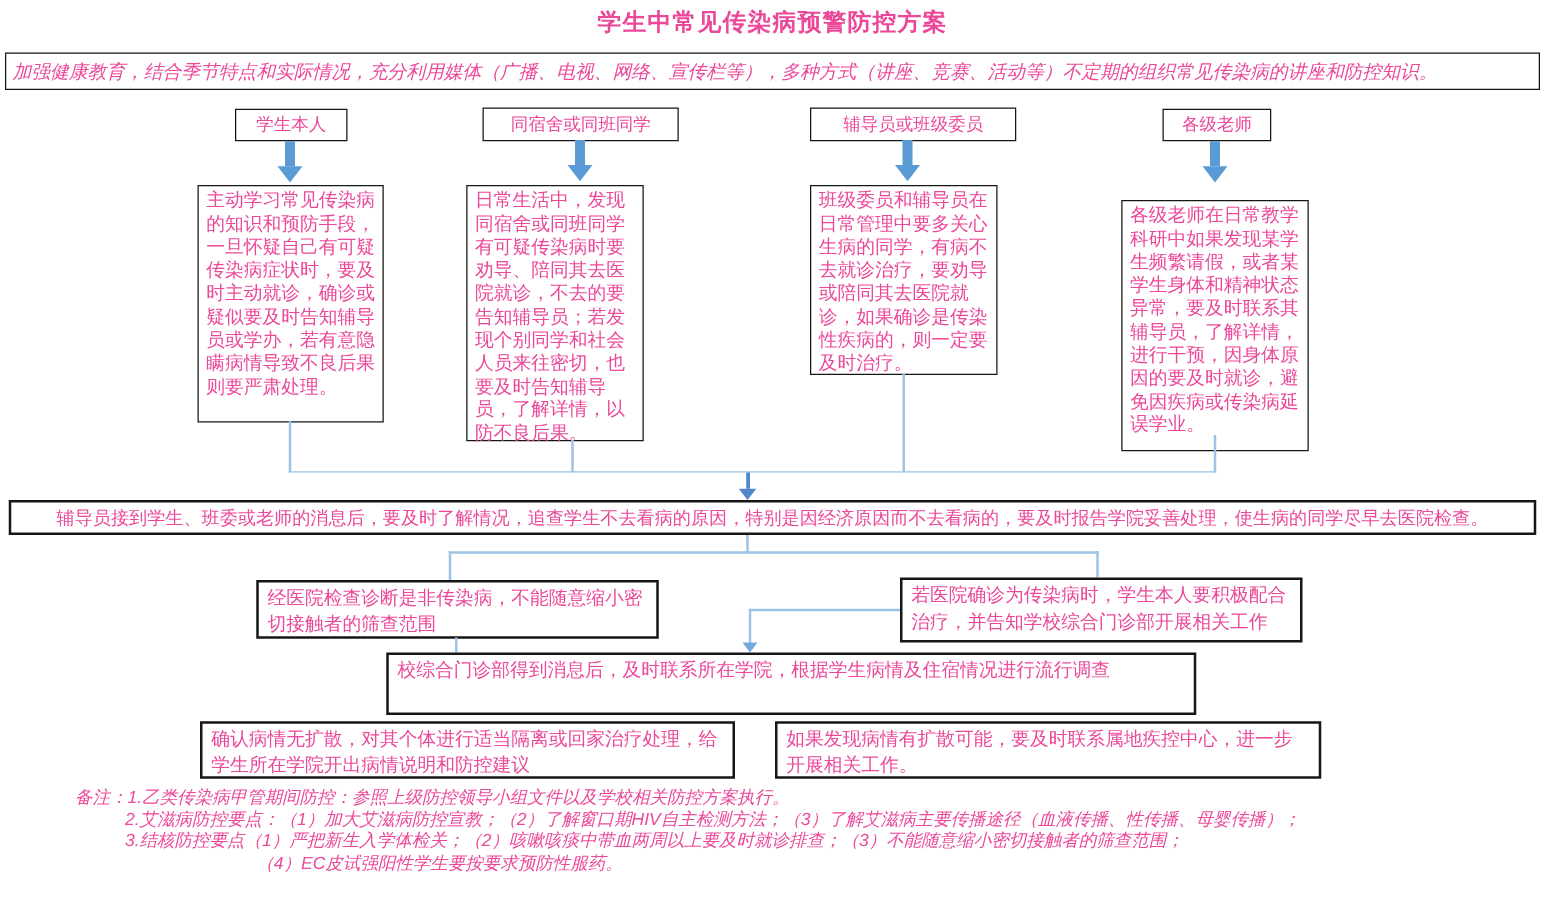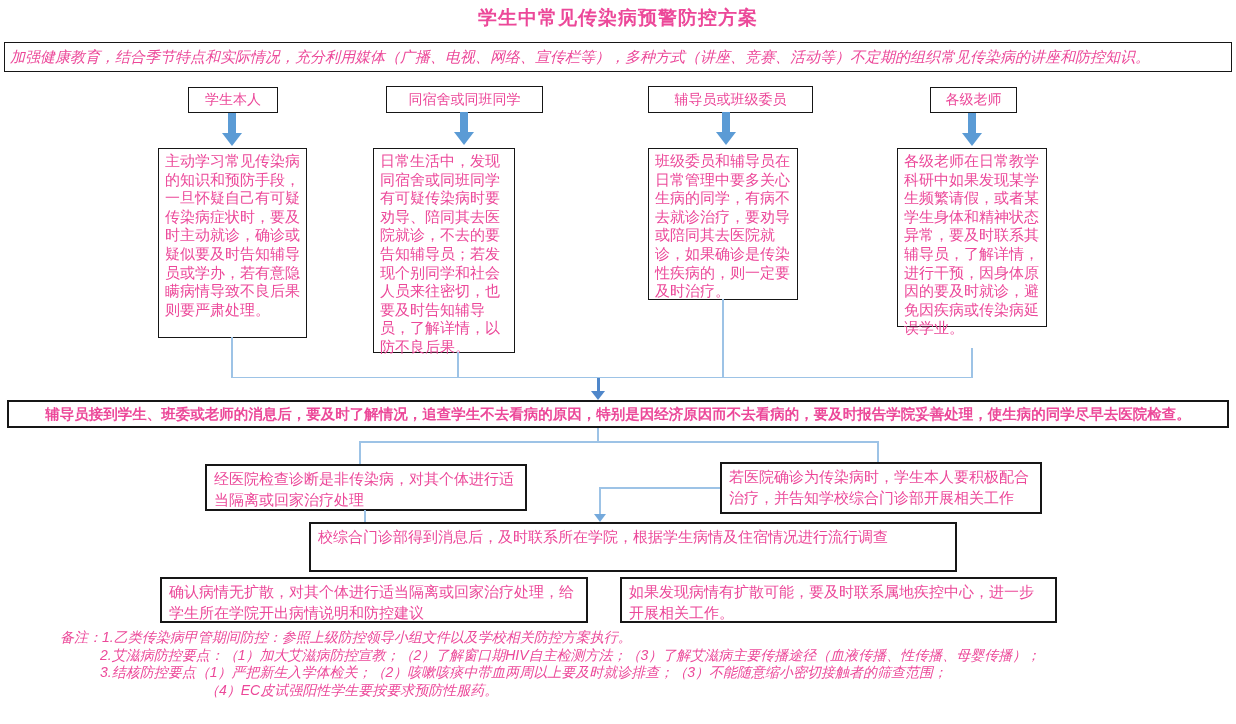--- a/index.html
+++ b/index.html
@@ -8,21 +8,21 @@
     font-family:"Liberation Sans","DejaVu Sans",sans-serif;color:#ec4899;overflow:hidden;
   }
   .title{position:absolute;left:0;top:5px;width:1236px;text-align:center;
          font-size:19px;font-weight:bold;letter-spacing:1px;}
   .box{position:absolute;box-sizing:border-box;background:#fff;border:1.6px solid #161616;}
   .banner{left:4px;top:42px;width:1228px;height:30px;border-width:1.4px;
           display:flex;align-items:center;padding:0 5px;font-size:15px;white-space:nowrap;font-style:italic;}
   .role{display:flex;align-items:center;justify-content:center;font-size:14px;border-width:1.4px;}
   .action{font-size:15px;line-height:18.6px;padding:3px 6px;text-align:left;border-width:1.8px;}
   .wide{left:7px;top:400px;width:1222px;height:28px;border-width:2.4px;
-        display:flex;align-items:center;justify-content:center;font-size:14.5px;white-space:nowrap;font-weight:bold;}
+        display:flex;align-items:center;justify-content:center;font-size:14.5px;white-space:nowrap;}
   .mid{font-size:15px;line-height:21px;padding:2px 7px;border-width:2px;}
   .vline,.hline{position:absolute;background:#9dc3e6;}
   .vline{width:1.6px;}
   .hline{height:1.6px;}
   .block-arrow{position:absolute;width:20px;}
   .block-arrow .shaft{width:8px;height:20px;margin:0 auto;background:#5b9bd5;}
   .block-arrow .head{width:0;height:0;margin:0 auto;
      border-left:10px solid transparent;border-right:10px solid transparent;border-top:13px solid #5b9bd5;}
   .merge-arrow{position:absolute;left:591px;top:378px;width:14px;}
   .merge-arrow .shaft{width:3px;height:13px;margin:0 auto;background:#4f87ca;}
@@ -64,41 +64,41 @@
     <div class="head"></div>
   </div>
   <div class="block-arrow" style="left:962px;top:113px">
     <div class="shaft"></div>
     <div class="head"></div>
   </div>
 
   <div class="box action" style="left:158px;top:148px;width:149px;height:190px">主动学习常见传染病的知识和预防手段，一旦怀疑自己有可疑传染病症状时，要及时主动就诊，确诊或疑似要及时告知辅导员或学办，若有意隐瞒病情导致不良后果则要严肃处理。</div>
   <div class="box action" style="left:373px;top:148px;width:142px;height:205px">日常生活中，发现同宿舍或同班同学有可疑传染病时要劝导、陪同其去医院就诊，不去的要告知辅导员；若发现个别同学和社会人员来往密切，也要及时告知辅导员，了解详情，以防不良后果。</div>
   <div class="box action" style="left:648px;top:148px;width:150px;height:152px">班级委员和辅导员在日常管理中要多关心生病的同学，有病不去就诊治疗，要劝导或陪同其去医院就诊，如果确诊是传染性疾病的，则一定要及时治疗。</div>
-  <div class="box action" style="left:897px;top:148px;width:150px;height:179px">各级老师在日常教学科研中如果发现某学生频繁请假，或者某学生身体和精神状态异常，要及时联系其辅导员，了解详情，进行干预，因身体原因的要及时就诊，避免因疾病或传染病延误学业。</div>
+  <div class="box action" style="left:897px;top:160px;width:150px;height:201px">各级老师在日常教学科研中如果发现某学生频繁请假，或者某学生身体和精神状态异常，要及时联系其辅导员，了解详情，进行干预，因身体原因的要及时就诊，避免因疾病或传染病延误学业。</div>
 
   <div class="vline" style="left:231px;top:337px;height:41px"></div>
   <div class="vline" style="left:457px;top:352px;height:26px"></div>
   <div class="vline" style="left:722px;top:299px;height:79px"></div>
   <div class="vline" style="left:971px;top:348px;height:30px"></div>
   <div class="hline" style="left:231px;top:376.5px;width:742px"></div>
 
   <div class="merge-arrow">
     <div class="shaft"></div>
     <div class="head"></div>
   </div>
 
   <div class="box wide">辅导员接到学生、班委或老师的消息后，要及时了解情况，追查学生不去看病的原因，特别是因经济原因而不去看病的，要及时报告学院妥善处理，使生病的同学尽早去医院检查。</div>
 
   <div class="vline" style="left:597px;top:428px;height:14px"></div>
   <div class="hline" style="left:359px;top:441px;width:520px"></div>
   <div class="vline" style="left:359px;top:441px;height:23px"></div>
   <div class="vline" style="left:877px;top:441px;height:21px"></div>
 
-  <div class="box mid" style="left:205px;top:464px;width:322px;height:47px">经医院检查诊断是非传染病，对其个体进行适当隔离或回家治疗处理</div>
+  <div class="box mid" style="left:205px;top:464px;width:322px;height:47px">经医院检查诊断是非传染病，不能随意缩小密切接触者的筛查范围</div>
   <div class="box mid" style="left:720px;top:462px;width:322px;height:52px">若医院确诊为传染病时，学生本人要积极配合治疗，并告知学校综合门诊部开展相关工作</div>
 
   <div class="hline" style="left:600px;top:487px;width:120px"></div>
   <div class="vline" style="left:599px;top:487px;height:28px"></div>
   <div class="small-head" style="left:594px;top:514px"></div>
 
   <div class="vline" style="left:364px;top:510px;height:13px"></div>
 
   <div class="box mid" style="left:309px;top:522px;width:648px;height:50px">校综合门诊部得到消息后，及时联系所在学院，根据学生病情及住宿情况进行流行调查</div>
 

